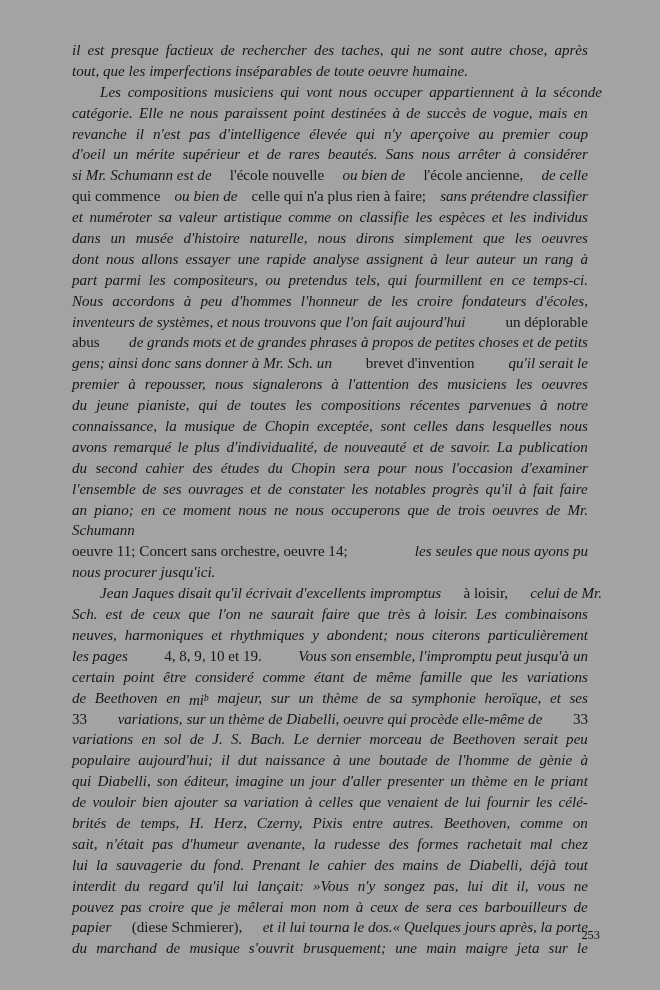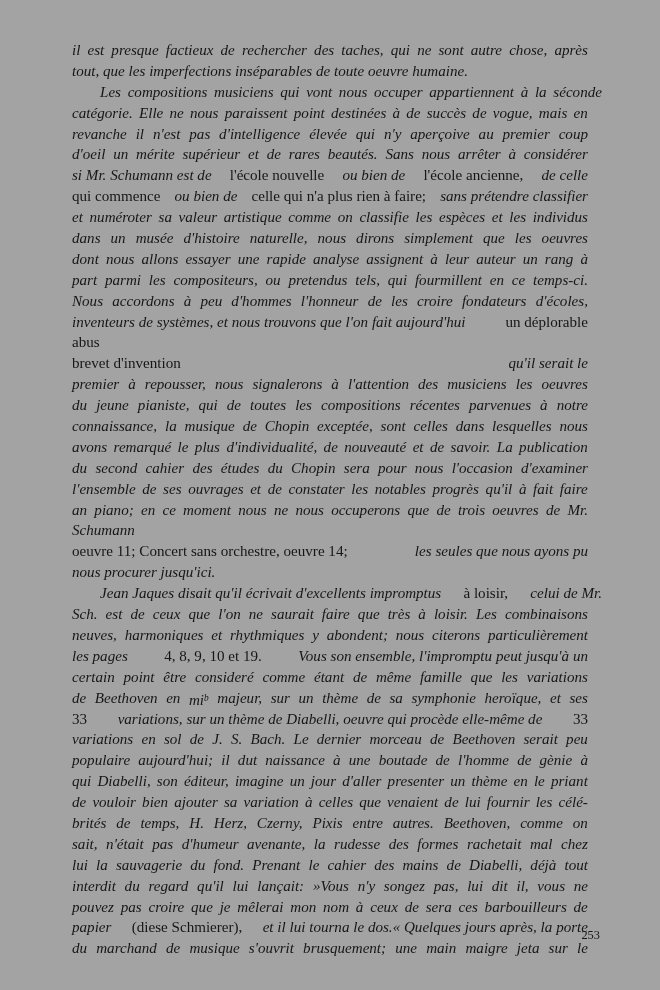--- a/index.html
+++ b/index.html
@@ -243,22 +243,24 @@
         <span>croire</span>
         <span>fondateurs</span>
         <span>d'écoles,</span>
       </div>
       <div class="line j">
         <span class="">inventeurs de systèmes, et nous trouvons que l'on fait aujourd'hui</span>
         <span class="rm">un déplorable</span>
       </div>
       <div class="line j">
         <span class="rm">abus</span>
-      </div>
-      <div class="line j">
+        <span class="">de grands mots et de grandes phrases à propos de petites choses et de petits</span>
+      </div>
+      <div class="line j">
+        <span class="">gens; ainsi donc sans donner à Mr. Sch. un</span>
         <span class="rm">brevet d'invention</span>
         <span class="">qu'il serait le</span>
       </div>
       <div class="line j">
         <span>premier</span>
         <span>à</span>
         <span>repousser,</span>
         <span>nous</span>
         <span>signalerons</span>
         <span>à</span>

